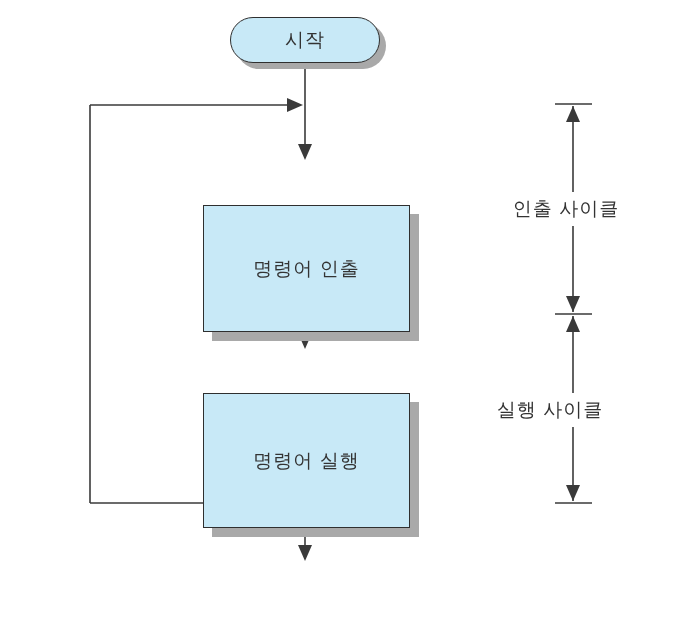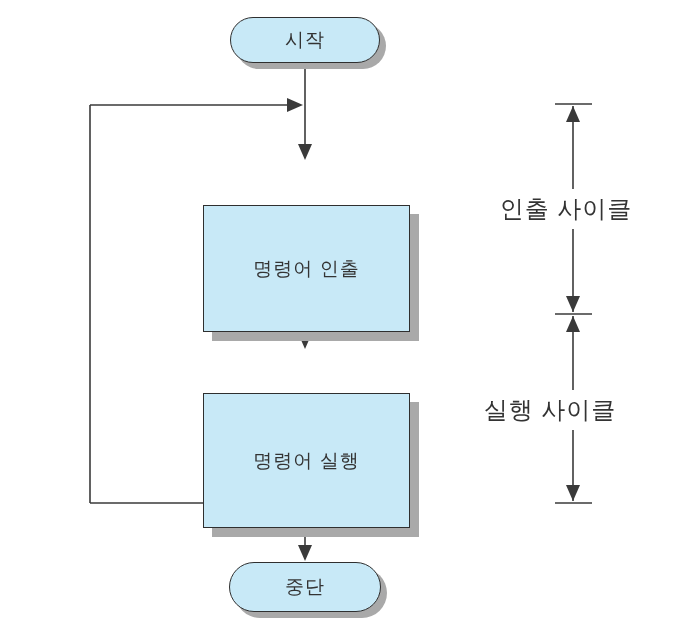--- a/index.html
+++ b/index.html
@@ -36,21 +36,21 @@
     color: var(--text);
     box-sizing: border-box;
   }
   .process { box-shadow: 9px 9px 0 var(--shadow); margin-top: 44px; }
   .terminator { border-radius: 26px; box-shadow: 6px 6px 0 var(--shadow); }
   .dim-label {
     position: absolute;
     transform: translate(-50%, -50%);
     background: var(--background);
     padding: 4px 2px;
-    font-size: 24px;
+    font-size: 19px;
     letter-spacing: 1px;
     white-space: nowrap;
     color: var(--text);
   }
 </style>
 </head>
 <body>
 
 <div class="canvas">
 
@@ -87,21 +87,18 @@
   </div>
 
   <div class="node process" style="left:203px; top:161px; width:207px; height:127px;">
     <span>명령어 인출</span>
   </div>
 
   <div class="node process" style="left:203px; top:349px; width:207px; height:135px;">
     <span>명령어 실행</span>
   </div>
 
-  <div class="node terminator" style="left:229px; top:562px; width:152px; height:50px;">
-    <span>중단</span>
-  </div>
 
   <div class="dim-label" style="left:566px; top:209px;">인출 사이클</div>
 
   <div class="dim-label" style="left:550px; top:410px;">실행 사이클</div>
 
 </div>
 
 </body></html>

